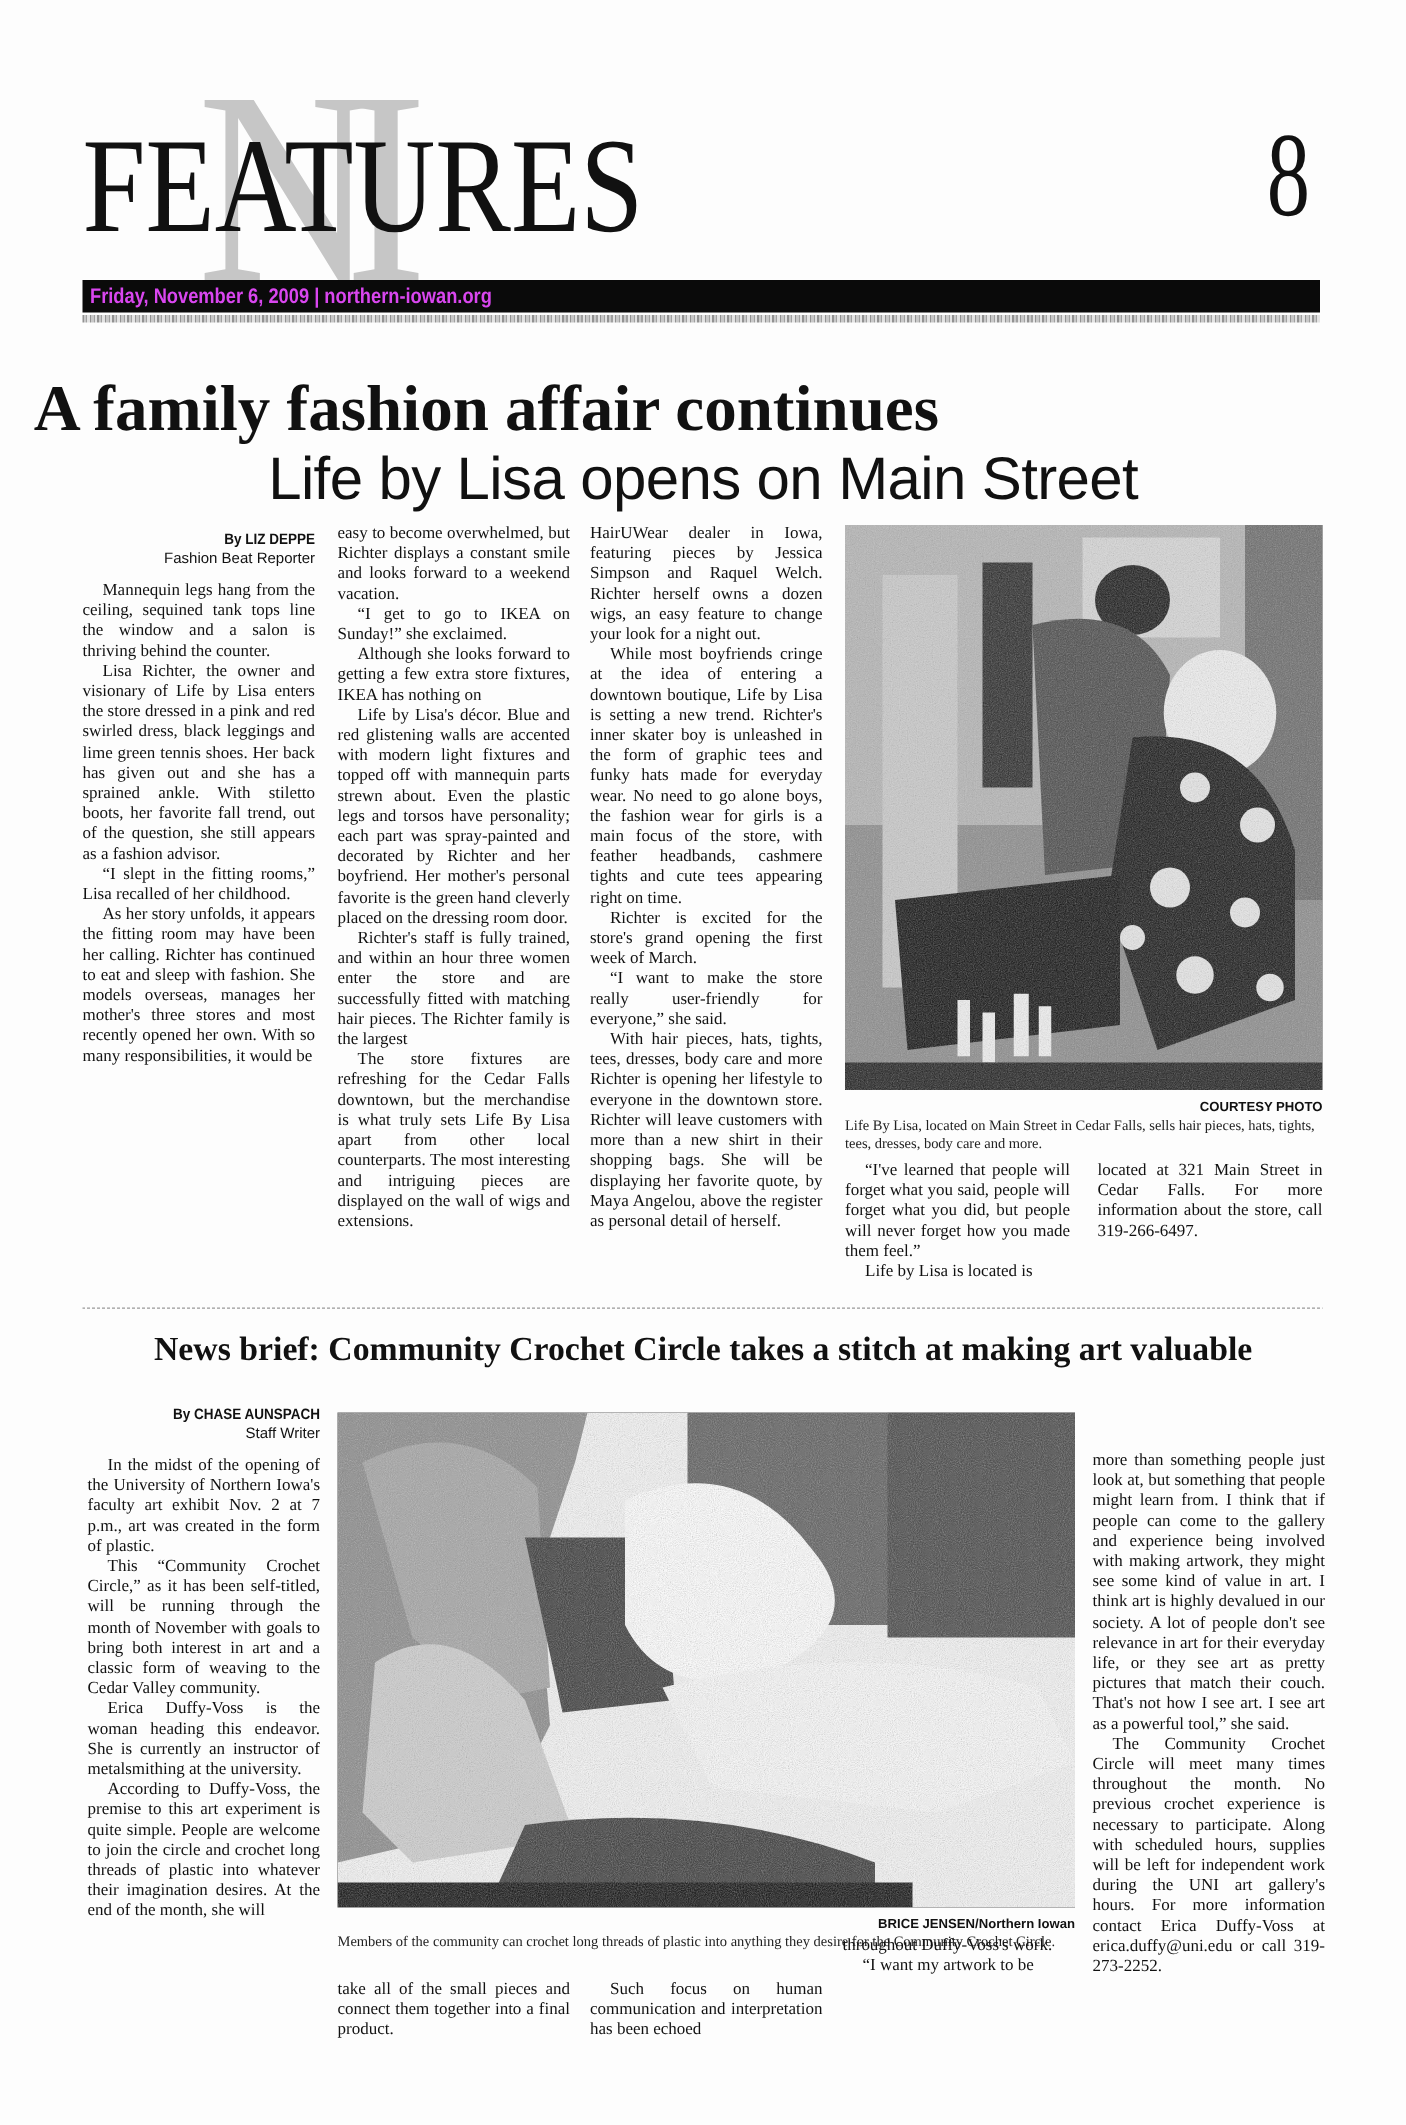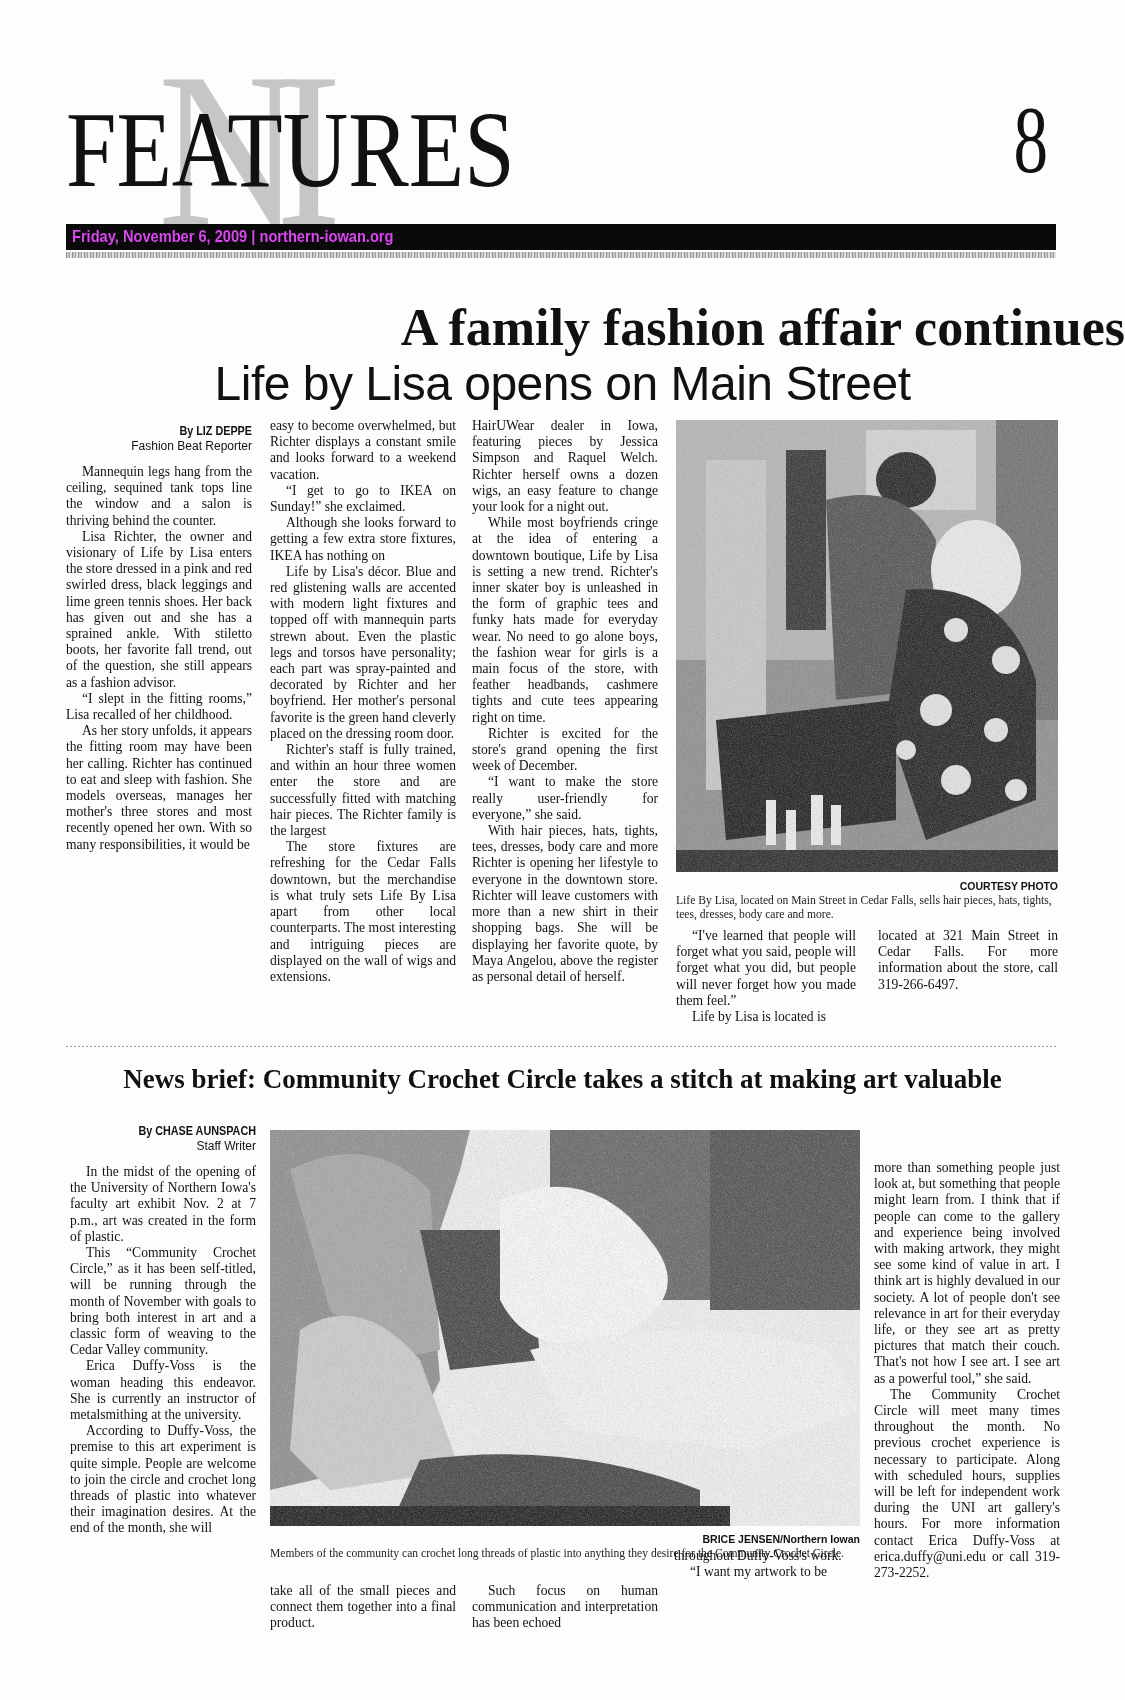--- a/index.html
+++ b/index.html
@@ -8,21 +8,21 @@
 
   .masthead { position: absolute; left: 66px; top: 40px; width: 990px; height: 190px; }
   .mast-ni { position: absolute; left: 92px; top: 10px; font-family: "Liberation Serif", serif; font-size: 220px; line-height: 200px; color: #9a9a9a; opacity: .55; letter-spacing: -28px; font-weight: normal; transform: scaleX(.9); transform-origin: left top; }
   .mast-title { position: absolute; left: 0; top: 40px; font-family: "Liberation Serif", serif; font-size: 108px; line-height: 140px; letter-spacing: 0px; transform: scaleX(.84); transform-origin: left top; color: #111; }
   .page-num { position: absolute; right: 8px; top: 40px; font-size: 96px; line-height: 120px; transform: scaleX(.72); transform-origin: right top; }
 
   .dateline { position: absolute; left: 66px; top: 224px; width: 990px; height: 26px; background: #0a0a0a; color: #d946ef; font-family: Liberation Sans, sans-serif; font-weight: bold; font-size: 17px; line-height: 26px; padding-left: 6px; }
   .dateline span { display: inline-block; transform: scaleX(.86); transform-origin: left center; white-space: nowrap; }
   .grain { position: absolute; left: 66px; top: 252px; width: 990px; height: 6px; background: repeating-linear-gradient(90deg,#777 0 1px,#bbb 1px 3px,#888 3px 4px,#ddd 4px 6px); opacity: .8; }
 
-  .headline { position: absolute; left: 0; width: 1125px; text-align: right; top: 298px; font-family: "Liberation Serif", serif; font-weight: bold; font-size: 52px; line-height: 60px; }
+  .headline { position: absolute; left: 0; width: 1125px; text-align: left; top: 298px; font-family: "Liberation Serif", serif; font-weight: bold; font-size: 52px; line-height: 60px; padding-left: 27px; }
   .deck { position: absolute; left: 0; width: 1125px; text-align: center; top: 360px; font-family: "Liberation Sans", sans-serif; font-size: 48px; line-height: 48px; font-weight: normal; letter-spacing: -.5px; }
 
   .col { position: absolute; font-size: 13.6px; line-height: 16.2px; text-align: justify; hyphens: manual; }
   .col p { text-indent: 16px; }
   .col p.noind { text-indent: 0; }
   .byline { font-family: "Liberation Sans", sans-serif; font-weight: bold; font-size: 12px; line-height: 15px; text-align: right; transform: scaleX(.9); transform-origin: right center; }
   .role { font-family: "Liberation Sans", sans-serif; font-size: 12px; line-height: 15px; text-align: right; margin-bottom: 10px; }
 
   .photo { position: absolute; overflow: hidden; background: #555; }
   .photo svg { display: block; width: 100%; height: 100%; }
@@ -61,21 +61,21 @@
   <p>“I get to go to IKEA on Sunday!” she exclaimed.</p>
   <p>Although she looks forward to getting a few extra store fixtures, IKEA has nothing on</p>
   <p>Life by Lisa's décor. Blue and red glistening walls are accented with modern light fixtures and topped off with mannequin parts strewn about. Even the plastic legs and torsos have personality; each part was spray-painted and decorated by Richter and her boyfriend. Her mother's personal favorite is the green hand cleverly placed on the dressing room door.</p>
   <p>Richter's staff is fully trained, and within an hour three women enter the store and are successfully fitted with matching hair pieces. The Richter family is the largest</p>
   <p>The store fixtures are refreshing for the Cedar Falls downtown, but the merchandise is what truly sets Life By Lisa apart from other local counterparts. The most interesting and intriguing pieces are displayed on the wall of wigs and extensions.</p>
 </div>
 
 <div class="col" style="left:472px; top:418px; width:186px;">
   <p class="noind">HairUWear dealer in Iowa, featuring pieces by Jessica Simpson and Raquel Welch. Richter herself owns a dozen wigs, an easy feature to change your look for a night out.</p>
   <p>While most boyfriends cringe at the idea of entering a downtown boutique, Life by Lisa is setting a new trend. Richter's inner skater boy is unleashed in the form of graphic tees and funky hats made for everyday wear. No need to go alone boys, the fashion wear for girls is a main focus of the store, with feather headbands, cashmere tights and cute tees appearing right on time.</p>
-  <p>Richter is excited for the store's grand opening the first week of December.</p>
+  <p>Richter is excited for the store's grand opening the first week of March.</p>
   <p>“I want to make the store really user-friendly for everyone,” she said.</p>
   <p>With hair pieces, hats, tights, tees, dresses, body care and more Richter is opening her lifestyle to everyone in the downtown store. Richter will leave customers with more than a new shirt in their shopping bags. She will be displaying her favorite quote, by Maya Angelou, above the register as personal detail of herself.</p>
 </div>
 
 <div class="photo" style="left:676px; top:420px; width:382px; height:452px;">
   <svg viewBox="0 0 382 452" preserveAspectRatio="none">
     <defs>
       <filter id="grainA">
           <feTurbulence type="fractalNoise" baseFrequency="1.1" numOctaves="2" seed="3"></feTurbulence>
           <feColorMatrix type="saturate" values="0"></feColorMatrix>

